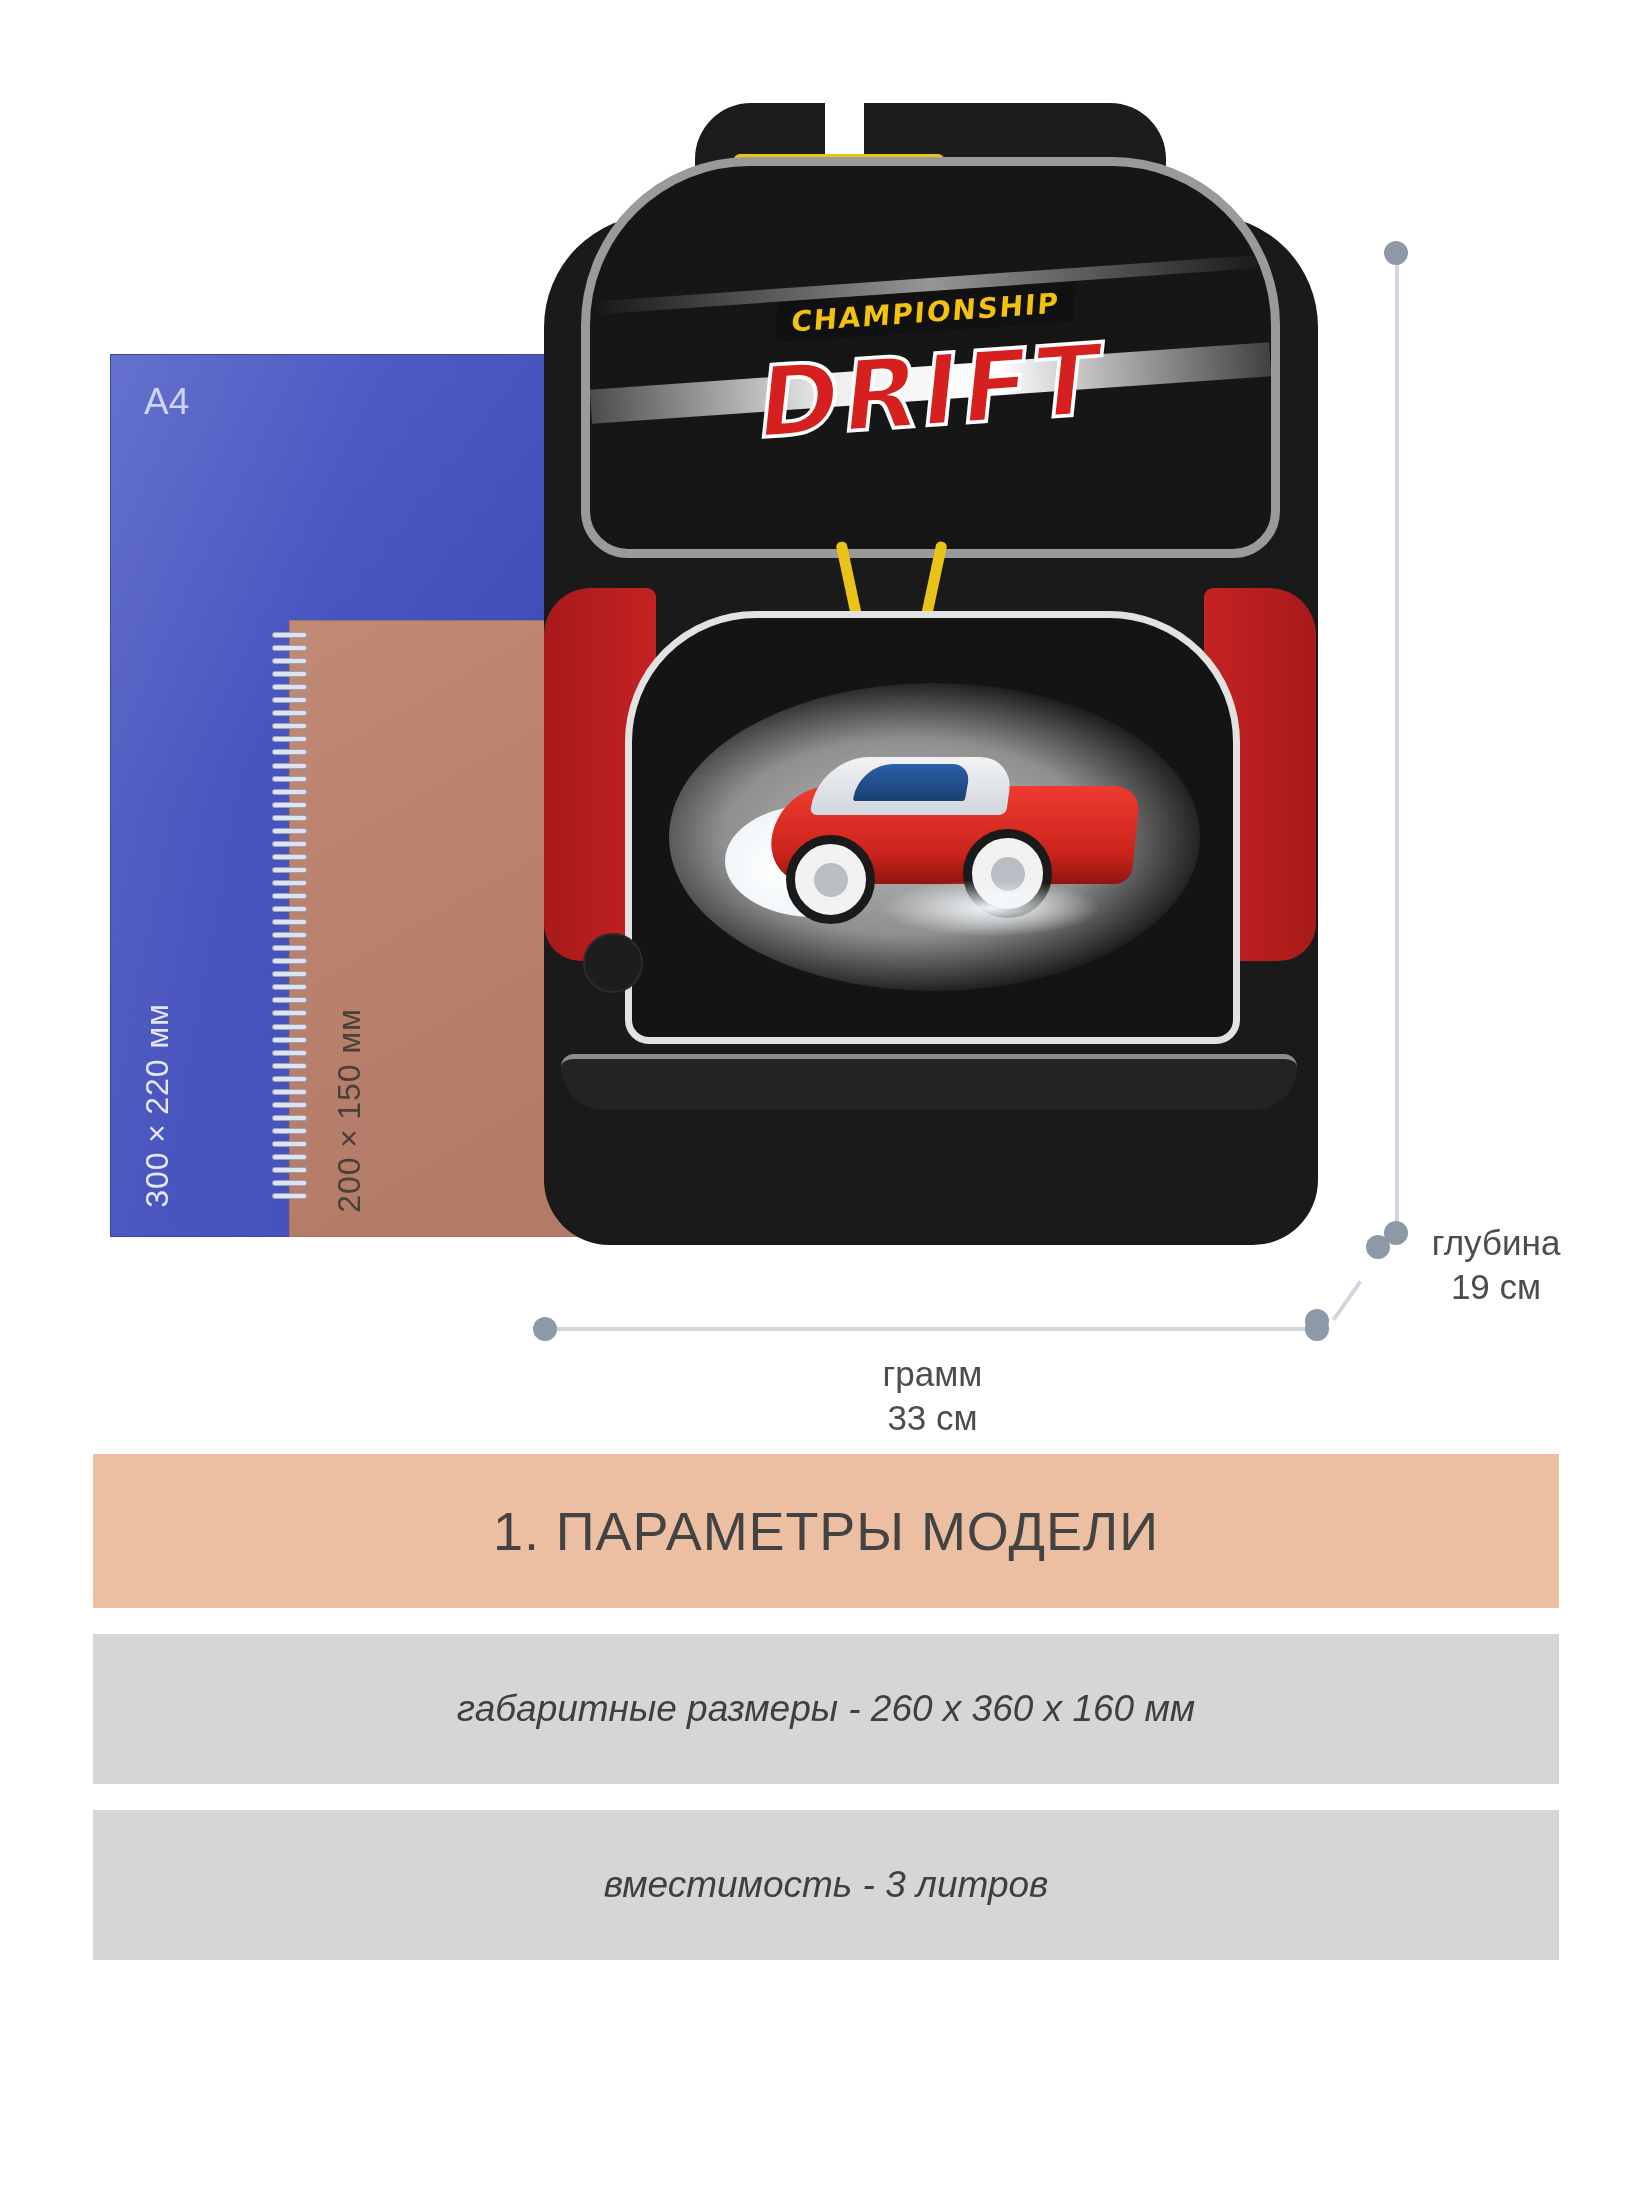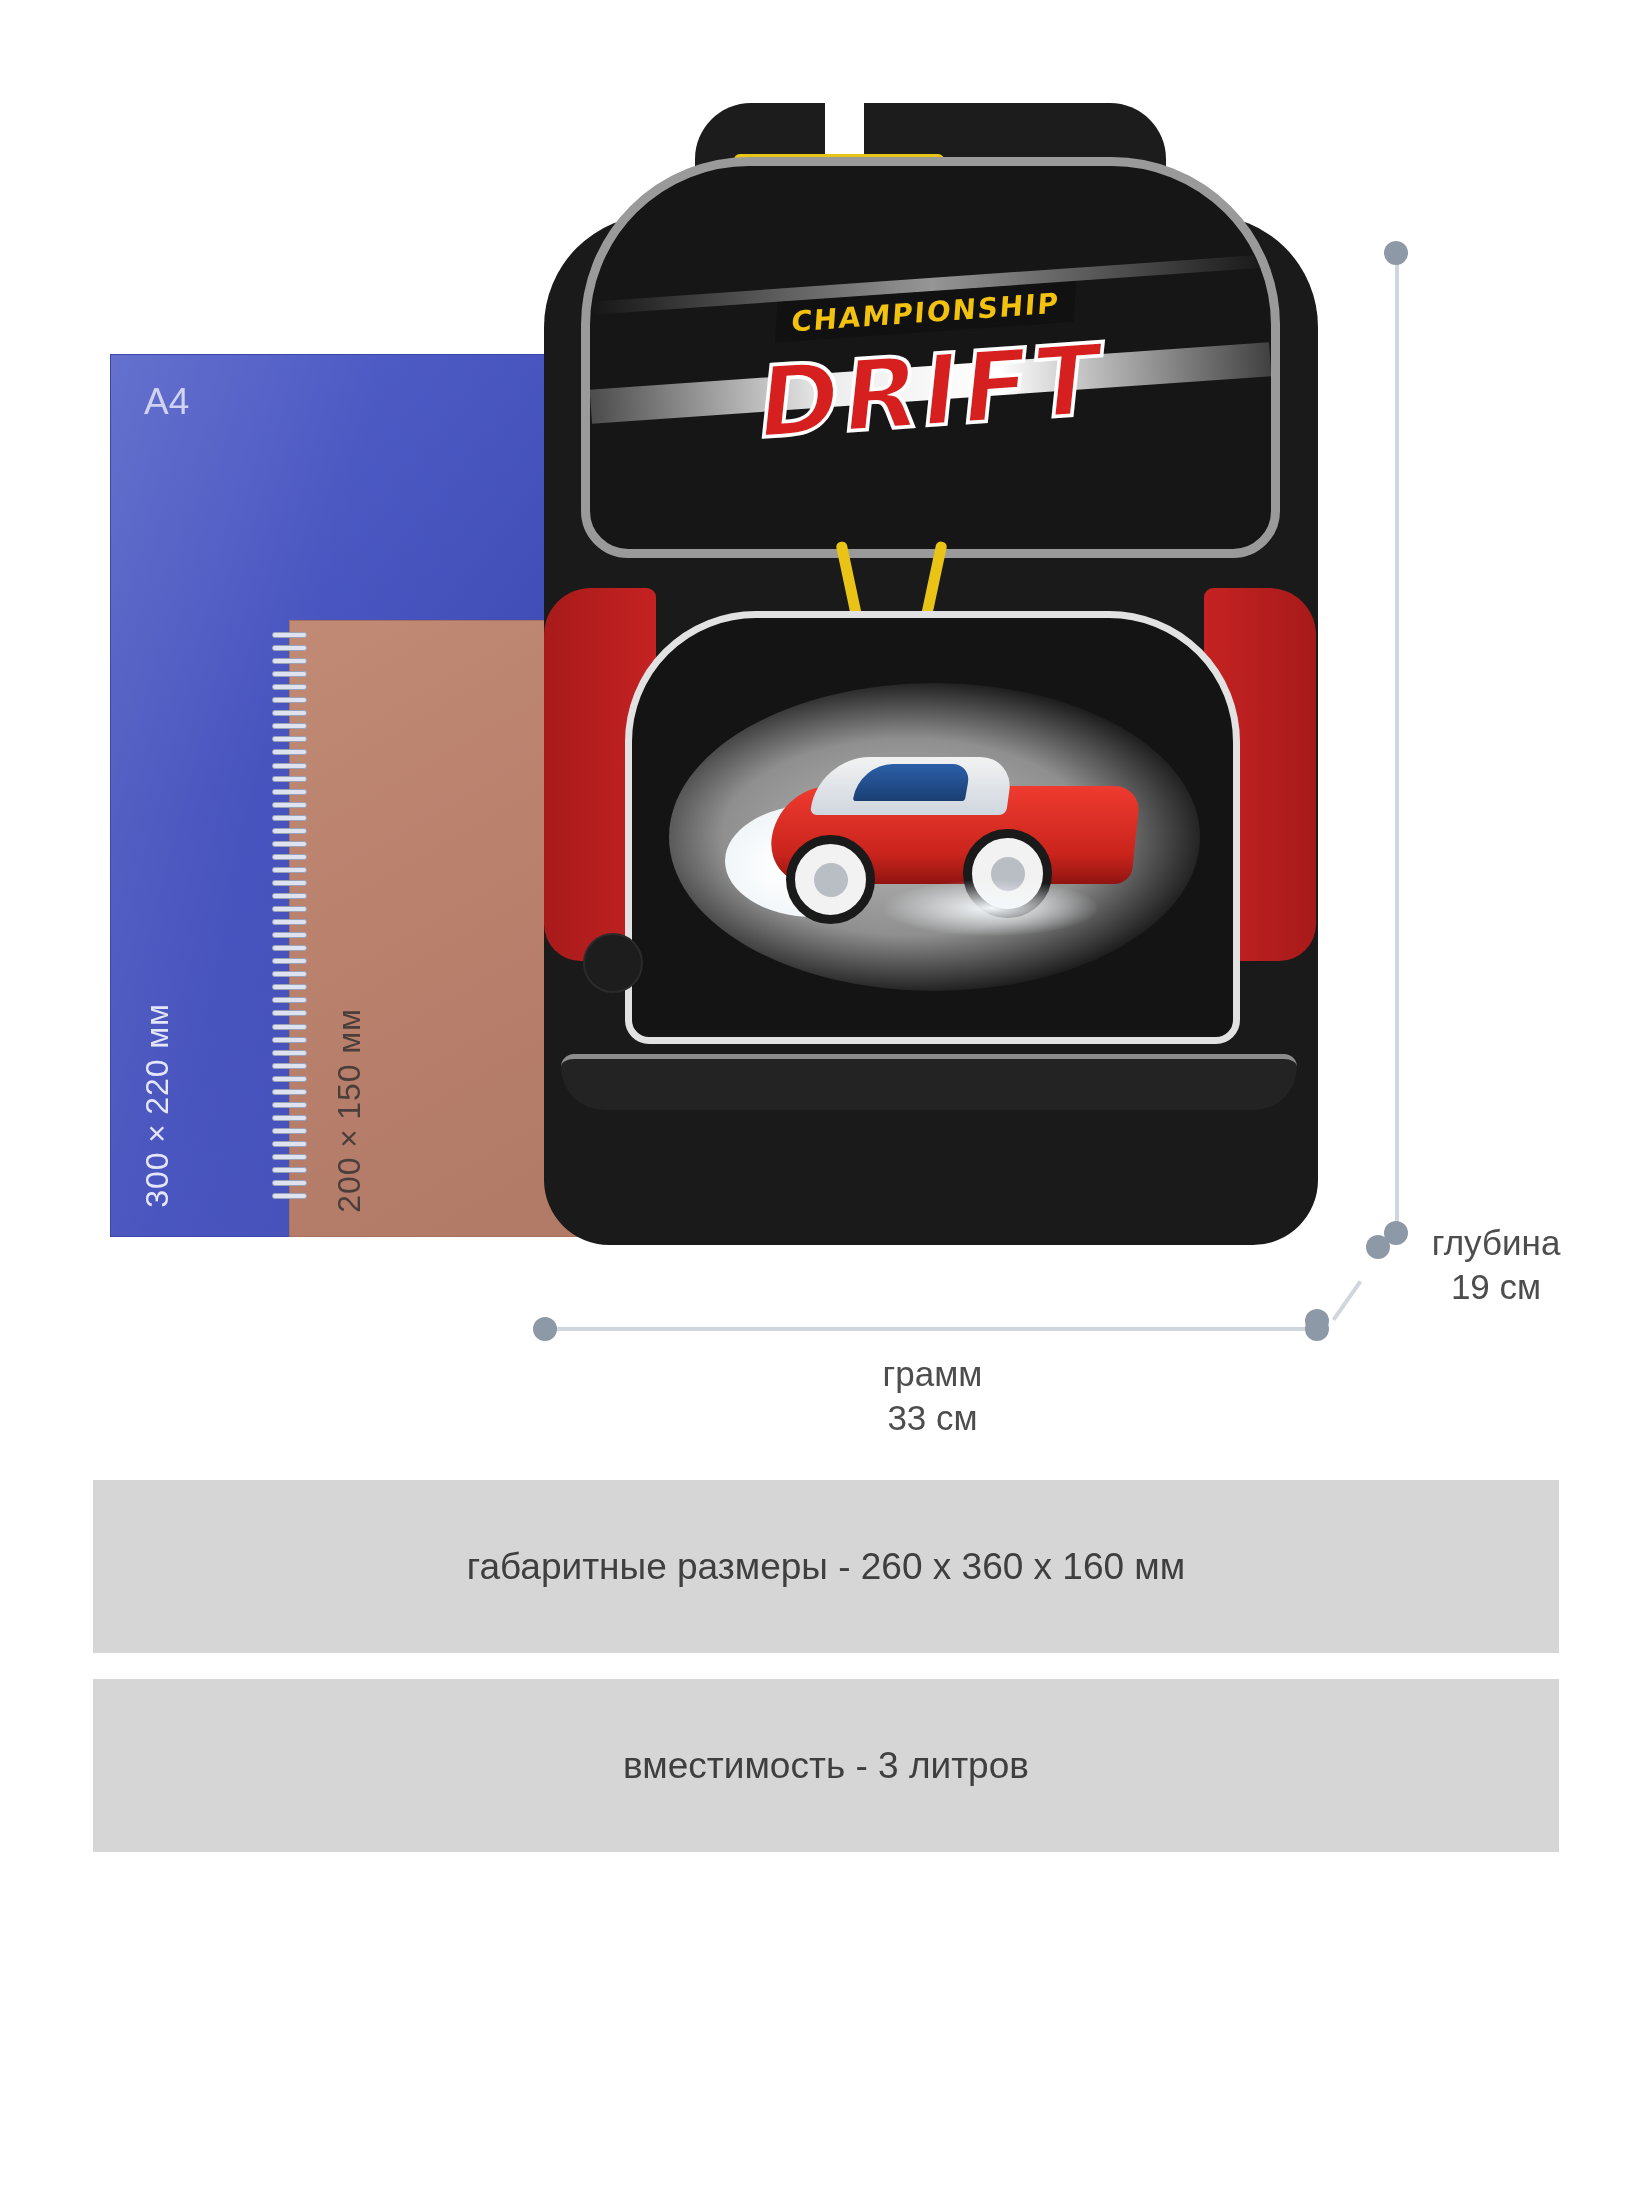--- a/index.html
+++ b/index.html
@@ -406,25 +406,26 @@
     align-items: center;
     justify-content: center;
   }
   .spec-header span {
     font-size: 54px;
     color: #434343;
     letter-spacing: 0.9px;
   }
   .spec-row {
     margin: 26px 93px 16px 93px;
-    height: 173px;
+    height: 150px;
     background: #d6d6d6;
     display: flex;
     align-items: center;
     justify-content: center;
+    font-style: italic;
   }
   .spec-row span {
     font-size: 37px;
     color: #3f3f3f;
   }
 </style>
 </head>
 <body>
 
 <div class="illustration">
@@ -537,20 +538,23 @@
   <div class="dim-line" style="left:1345px; top:1277px; width:3.7px; height:47px; transform: rotate(35deg);"></div>
   <div class="dim-dot" style="left:1366px; top:1235px;"></div>
   <div class="dim-dot" style="left:1305px; top:1309px;"></div>
   <div class="dim-text" style="left:1370px; top:1221px; width:252px;">
     <div>глубина</div>
     <div>19 см</div>
   </div>
 </div>
 
 <div class="spec-section">
+  <div class="spec-header">
+    <span>1. ПАРАМЕТРЫ МОДЕЛИ</span>
+  </div>
   <div class="spec-row">
     <span>габаритные размеры - 260 x 360 x 160 мм</span>
   </div>
   <div class="spec-row">
     <span>вместимость  - 3 литров</span>
   </div>
 </div>
 
 
 </body></html>

